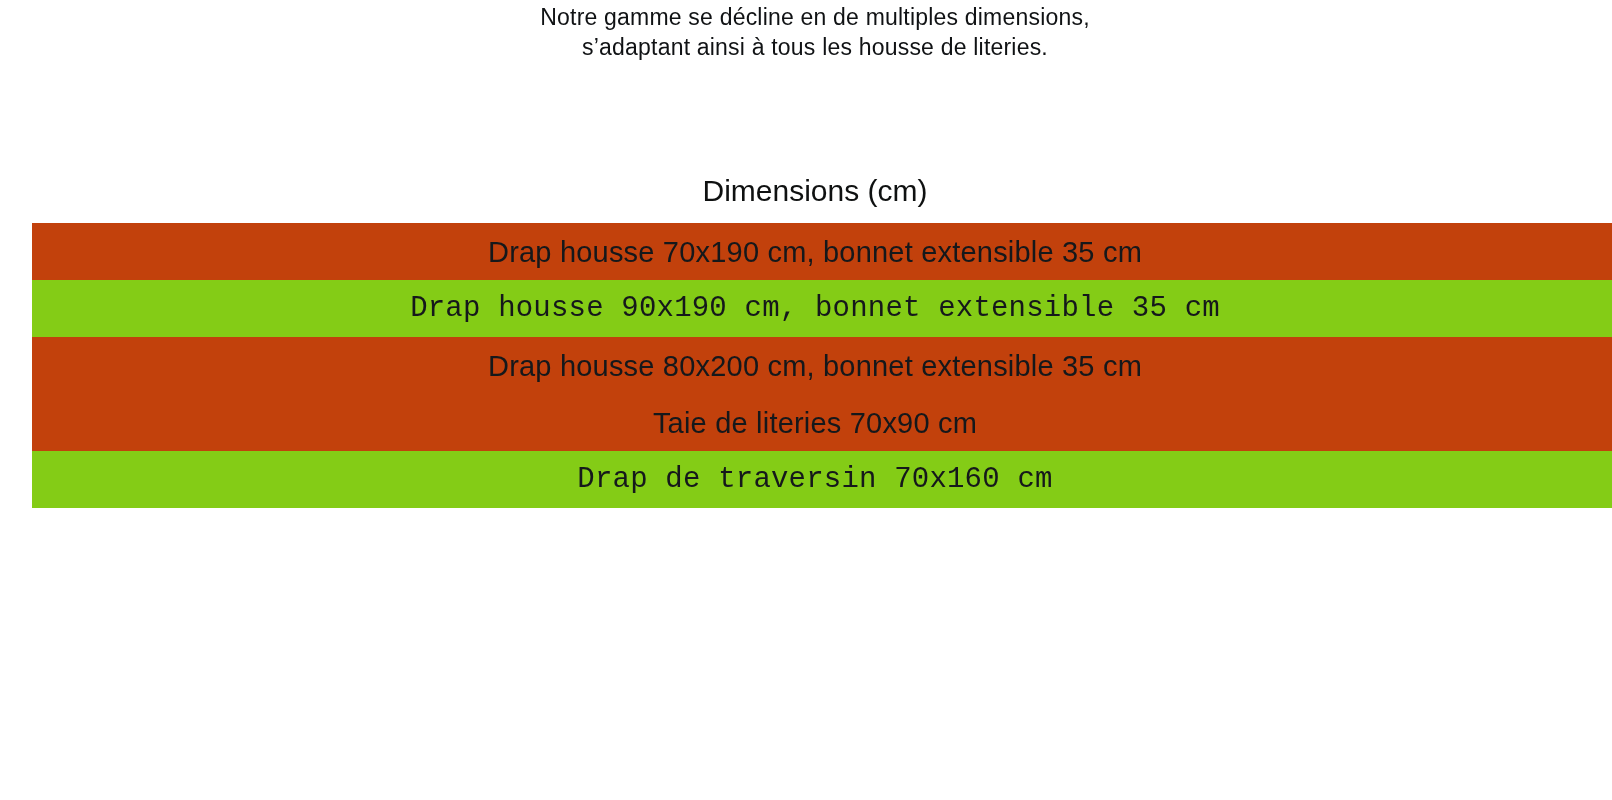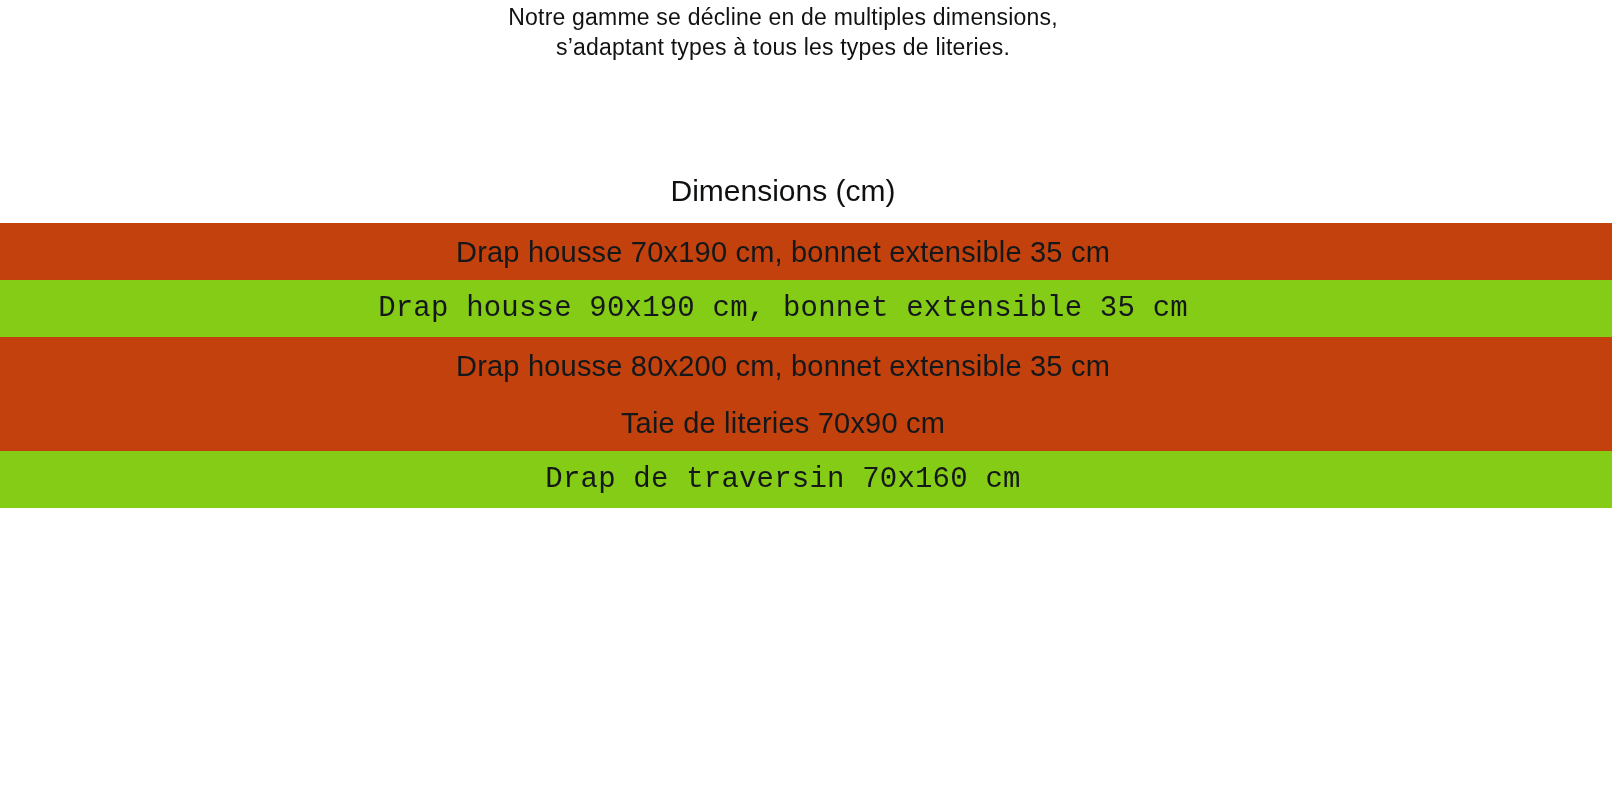--- a/index.html
+++ b/index.html
@@ -8,20 +8,21 @@
     height: 800px;
     overflow: hidden;
     background: #ffffff;
     font-family: "Liberation Sans", "DejaVu Sans", sans-serif;
     color: #101214;
   }
   .page {
     width: 1612px;
     height: 800px;
     position: relative;
+    padding-left: 32px;
   }
   
   .center-col {
     width: 1566px;
     text-align: center;
   }
   .intro {
     padding-top: 2px;
     font-size: 23px;
     line-height: 30px;
@@ -56,21 +57,21 @@
     color: #15181b;
   }
 </style>
 </head>
 <body>
 
 <div class="page">
 
   <div class="center-col intro">
     <div>Notre gamme se décline en de multiples dimensions,</div>
-    <div>s’adaptant types à tous les types de literies.</div>
+    <div>s’adaptant ainsi à tous les housse de literies.</div>
   </div>
 
   <div class="center-col table-title">Dimensions (cm)</div>
 
   <div class="dim-table" id="dim-table">
     <div class="dim-row striped">
       <div class="row-text">Drap housse 70x190 cm, bonnet extensible 35 cm</div>
     </div>
 
     <div class="dim-row plain">

